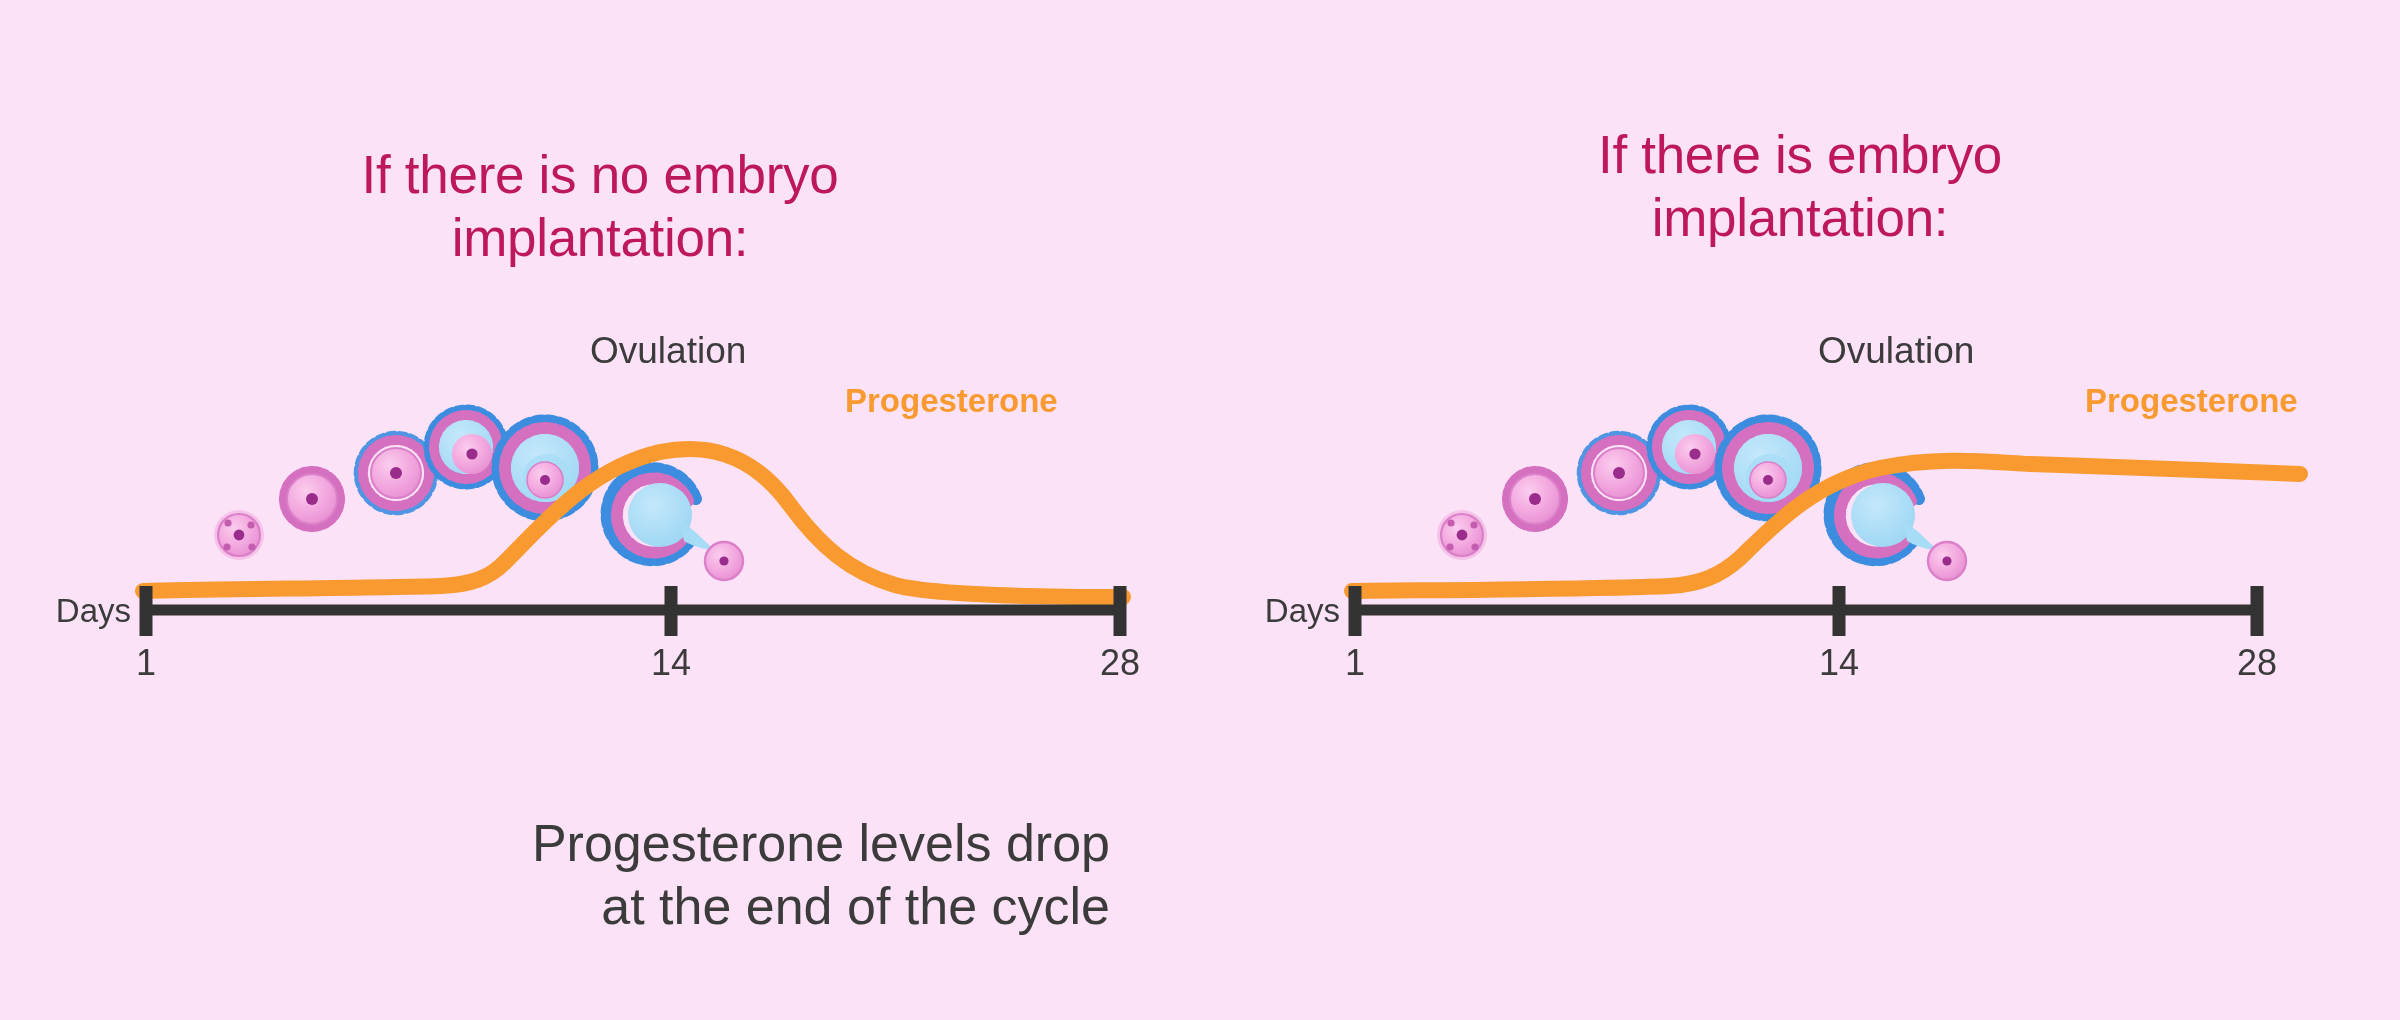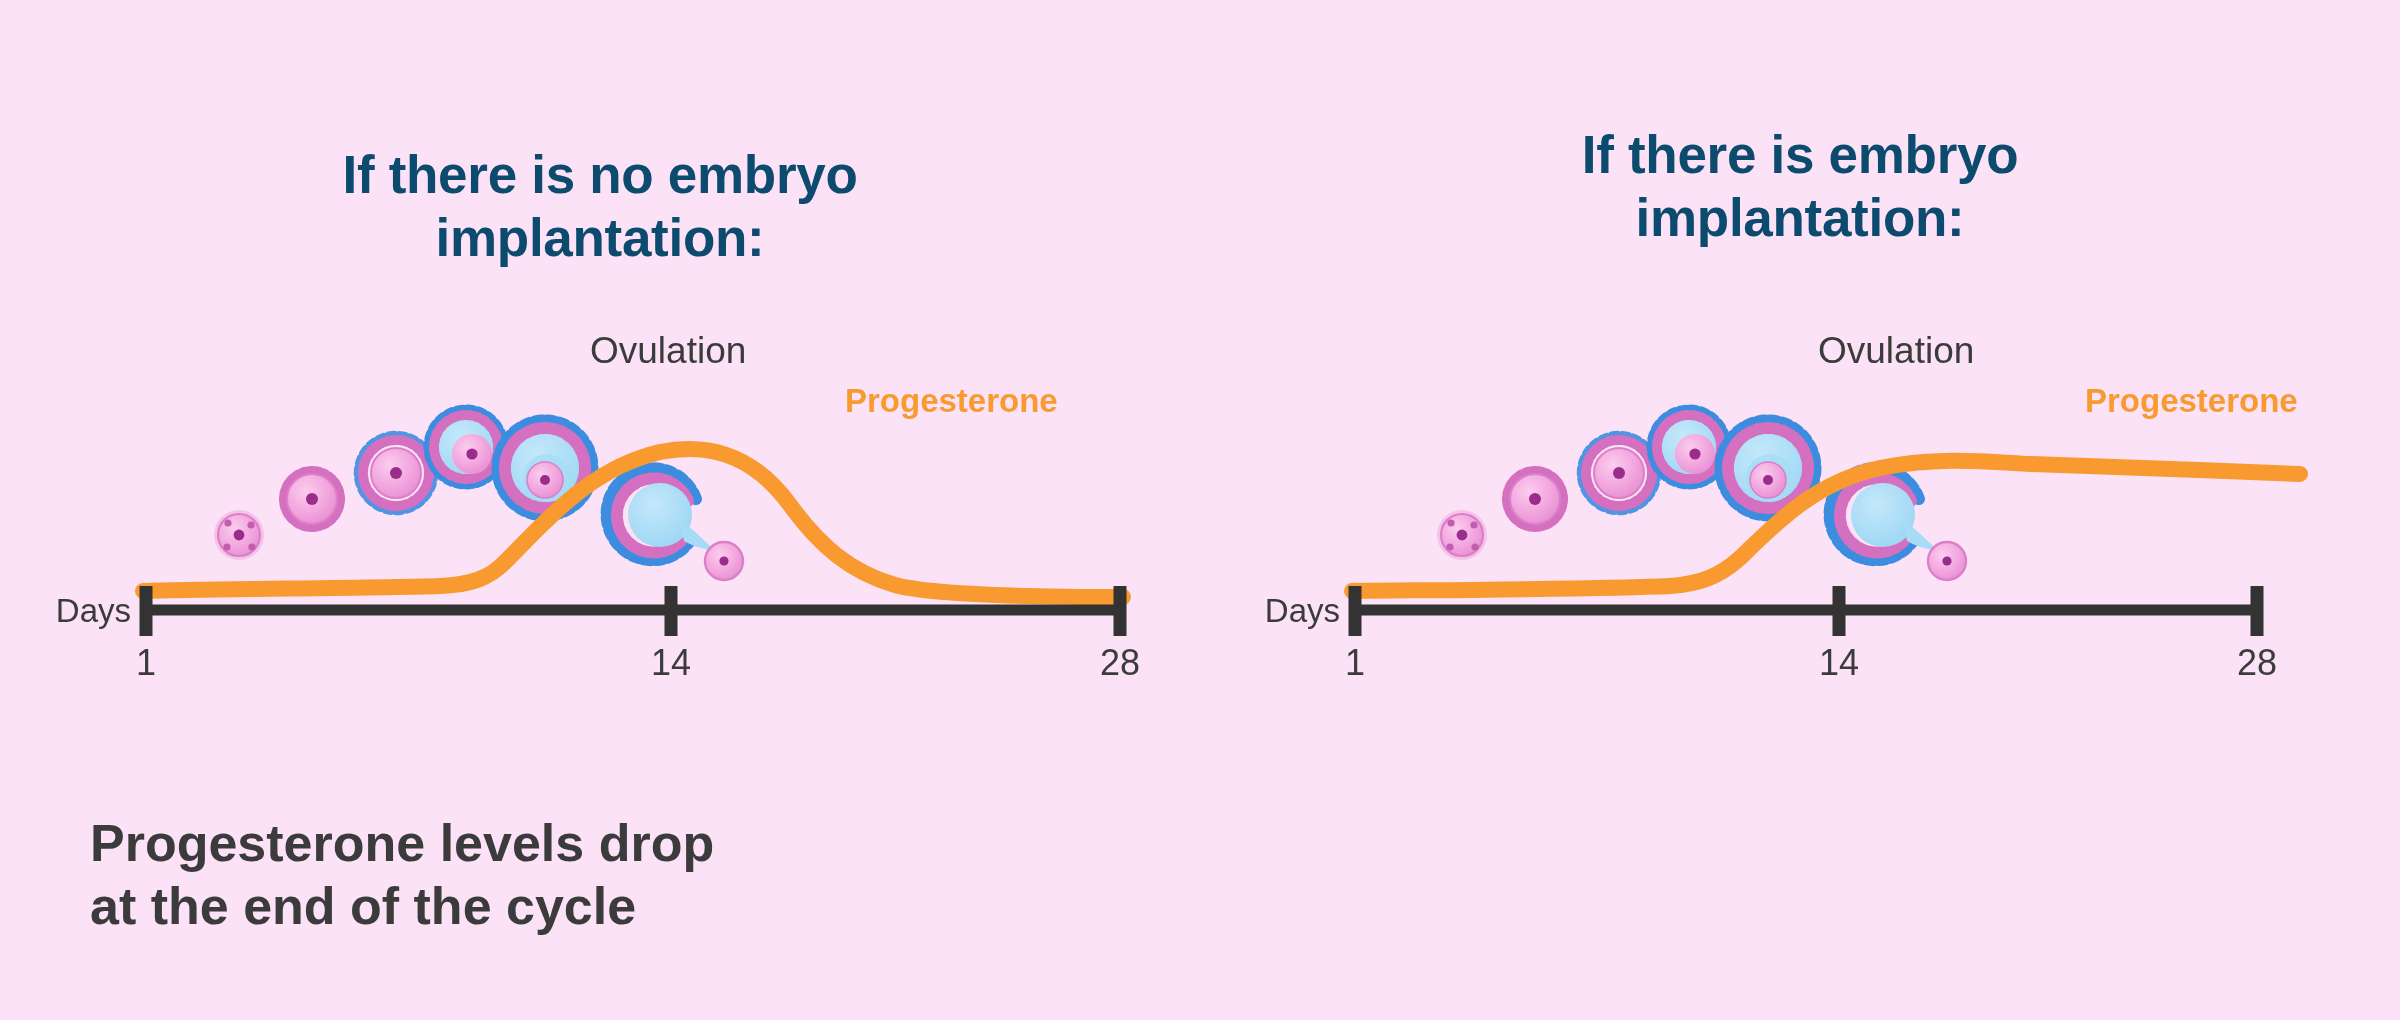--- a/index.html
+++ b/index.html
@@ -29,37 +29,37 @@
   .panel-left  { left: 0; }
   .panel-right { left: 1200px; }
 
   .panel-title {
     position: absolute;
     left: 0;
     right: 0;
     top: 100px;
     text-align: center;
     font-size: 53px;
-    font-weight: bold;
+    font-weight: normal;
     line-height: 1.18;
     letter-spacing: -0.3px;
-    color: #0c4a6e;
+    color: #be185d;
     white-space: pre-line;
     padding: 0 120px;
     box-sizing: border-box;
   }
 
   .panel-caption {
     position: absolute;
     left: 0;
     right: 0;
     top: 760px;
-    text-align: left;
+    text-align: right;
     font-size: 52px;
-    font-weight: 700;
+    font-weight: 400;
     line-height: 1.22;
     color: #3B3B3B;
     white-space: pre-line;
     padding: 0 90px;
     box-sizing: border-box;
   }
 
   .chart-svg {
     position: absolute;
     left: 0;

